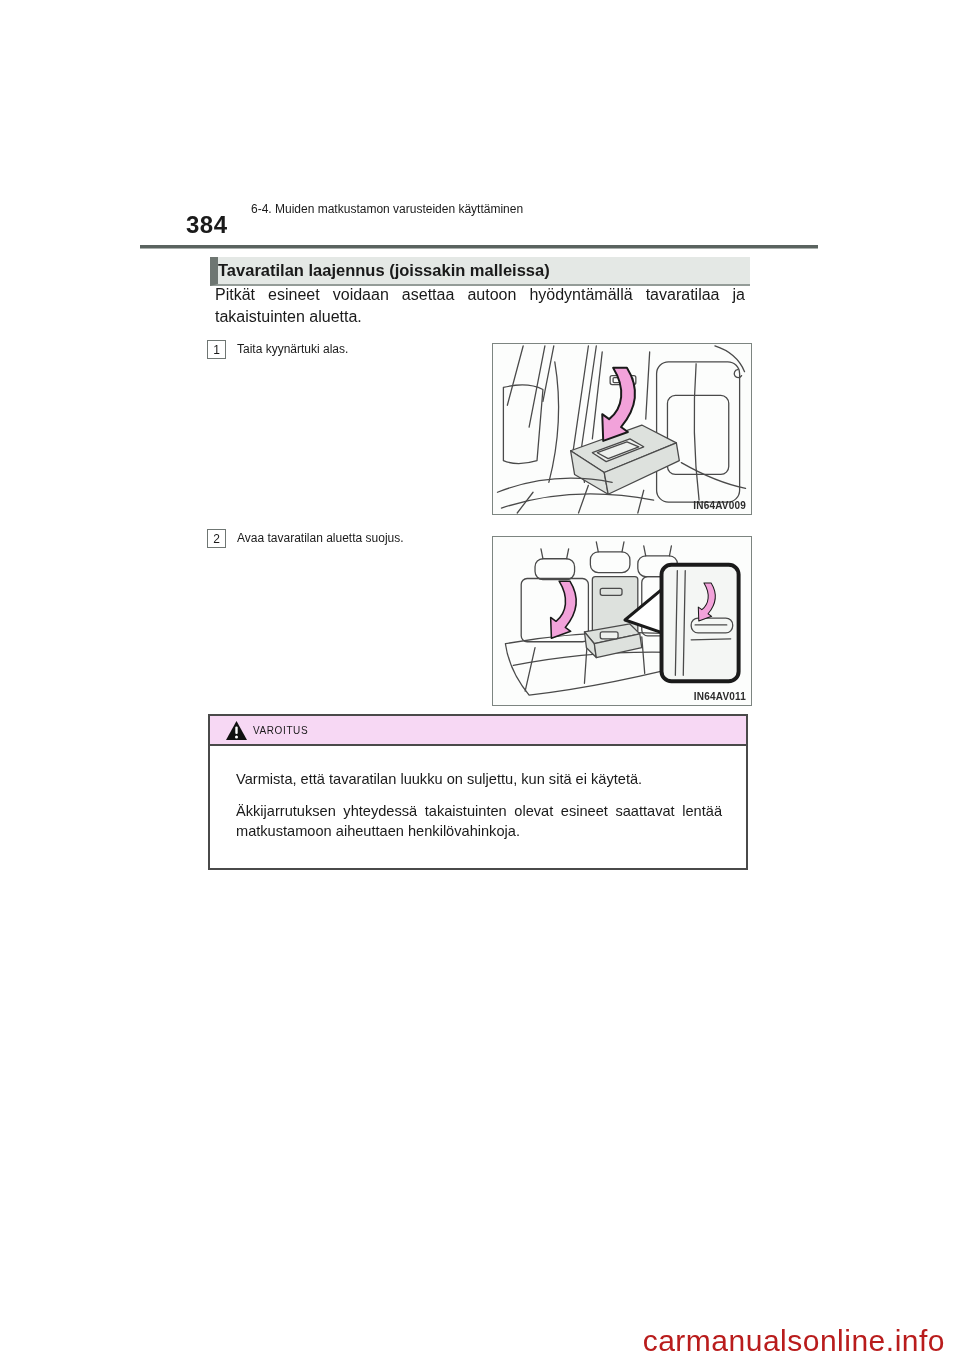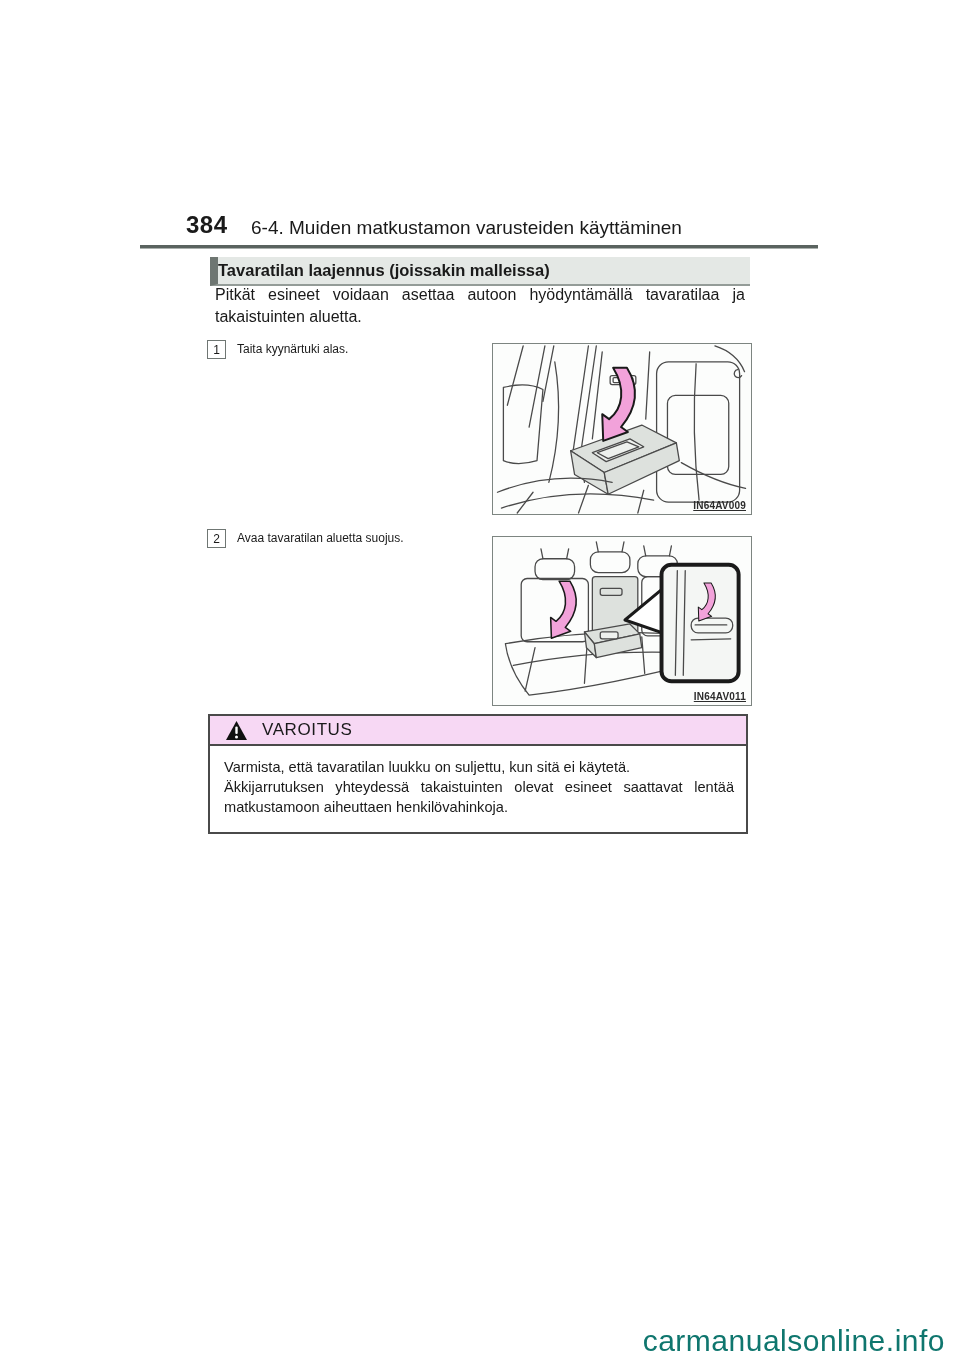--- a/index.html
+++ b/index.html
@@ -1,21 +1,21 @@
 <!DOCTYPE html>
 <html><head>
 <meta charset="utf-8">
 <style>
   html,body{margin:0;padding:0;background:#ffffff;}
   .page{
     position:relative;width:960px;height:1358px;background:#ffffff;
     font-family:"Liberation Sans", sans-serif;color:#1a1a1a;overflow:hidden;
   }
   .pagenum{position:absolute;left:186px;top:211px;font-size:24px;font-weight:bold;letter-spacing:0.5px;}
-  .chapter{position:absolute;left:251px;top:217px;font-size:19px;text-align:right;}
+  .chapter{position:absolute;left:251px;top:202px;font-size:12px;text-align:right;}
   .rule{position:absolute;left:140px;top:245px;width:678px;height:3px;background:#5a635f;border-bottom:1px solid #aab0ad;}
   .section-title{
     position:absolute;left:210px;top:257px;width:532px;height:27px;
     background:#e4e8e5;border-left:8px solid #6e7672;border-bottom:2px solid #949c98;
     display:flex;align-items:center;padding-left:0;
     font-size:16.5px;font-weight:bold;
   }
   .intro{
     position:absolute;left:215px;top:284px;width:530px;margin:0;
     font-size:16px;line-height:22px;text-align:justify;
@@ -30,36 +30,36 @@
   }
   .steptext{margin-left:11px;font-size:12px;line-height:20px;}
   .figure{
     position:absolute;left:492px;width:260px;background:#fcfdfc;
     border:1px solid #7d8581;box-sizing:border-box;
   }
   .fig1{top:343px;height:172px;}
   .fig2{top:530px;height:170px;margin-top:6px;}
   .figure svg{display:block;width:100%;height:100%;}
   .figlabel{
-    position:absolute;right:5px;bottom:3px;font-size:10px;font-weight:bold;color:#2c2c2c;letter-spacing:0.2px;text-decoration:underline;
+    position:absolute;right:5px;bottom:3px;font-size:10px;font-weight:bold;color:#2c2c2c;letter-spacing:0.2px;
   }
   .warning{
     position:absolute;left:208px;top:714px;width:540px;
     border:2px solid #4a4a4a;background:#ffffff;box-sizing:border-box;
   }
   .warning-header{
     height:28px;background:#f7d8f4;border-bottom:2px solid #4a4a4a;
     display:flex;align-items:center;padding-left:16px;
   }
-  .warning-title{margin-left:15px;font-size:17px;letter-spacing:0.6px;text-align:center;}
+  .warning-title{margin-left:6px;font-size:10px;letter-spacing:0.6px;text-align:center;}
   .warning-body{padding:11px 12px 15px 14px;font-size:14.6px;line-height:20px;}
-  .warning-body p{margin:0;}
+  .warning-body p{margin:12px;}
   .warning-body p.just{text-align:justify;}
   .watermark{
-    position:absolute;right:15px;top:1324px;font-size:30px;color:#0f766e;letter-spacing:0.5px;margin-left:27px;
+    position:absolute;right:15px;top:1324px;font-size:30px;color:#b91c1c;letter-spacing:0.5px;margin-left:27px;
   }
   .lineart{stroke:#4a4a4a;stroke-width:1.3;fill:none;stroke-linecap:round;stroke-linejoin:round;}
   .shade{fill:#dde1dd;}
   .shade2{fill:#eef1ee;}
   .pinkarrow{fill:#f2a2da;stroke:#1a1a1a;stroke-width:2;stroke-linejoin:round;}
 </style>
 </head>
 <body>
 
 <div class="page">

